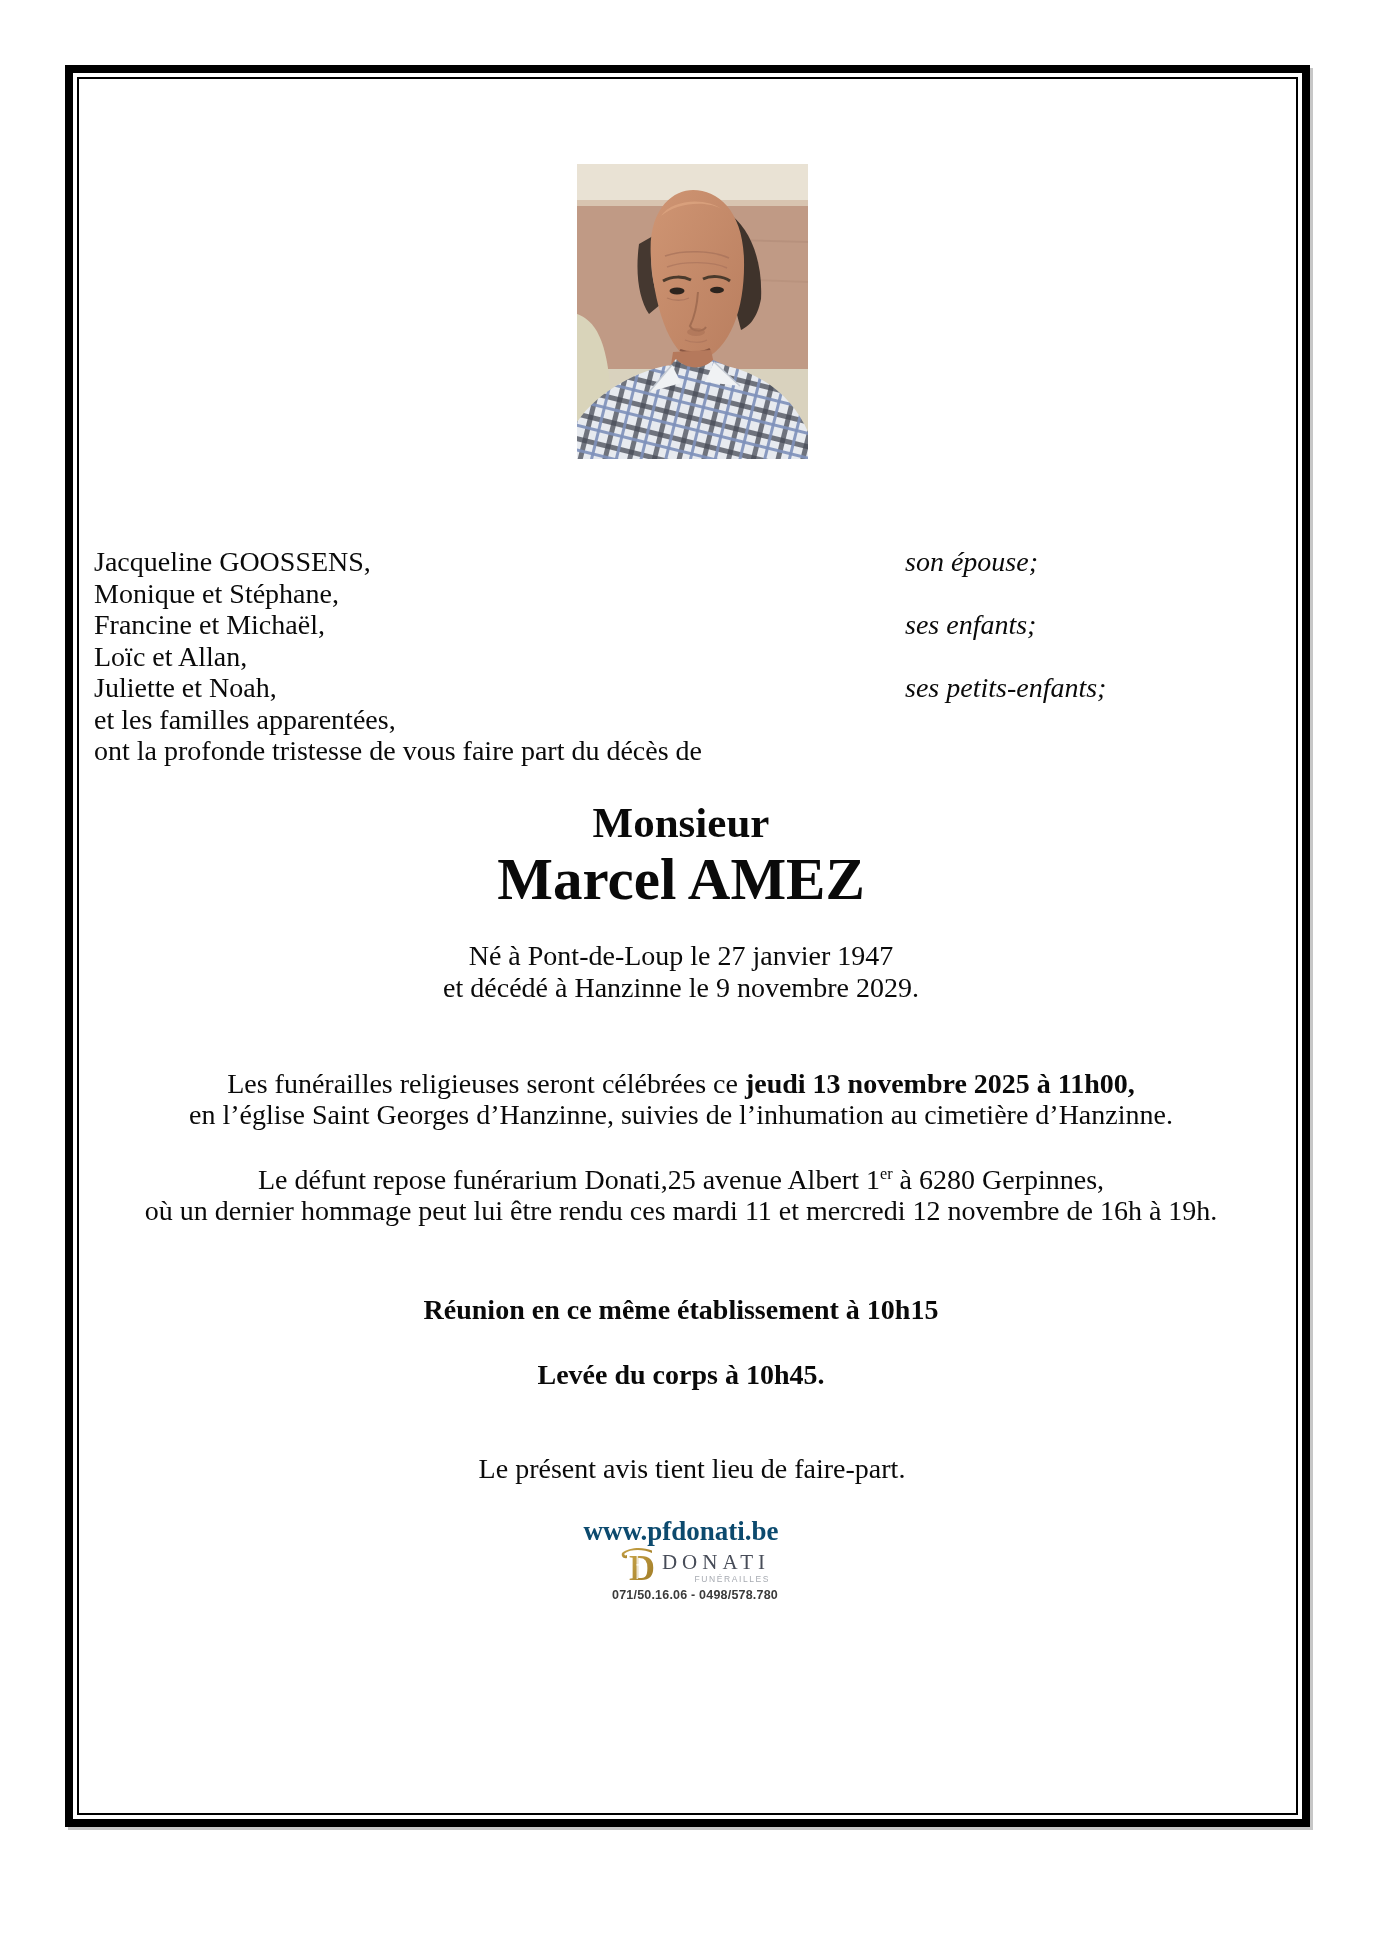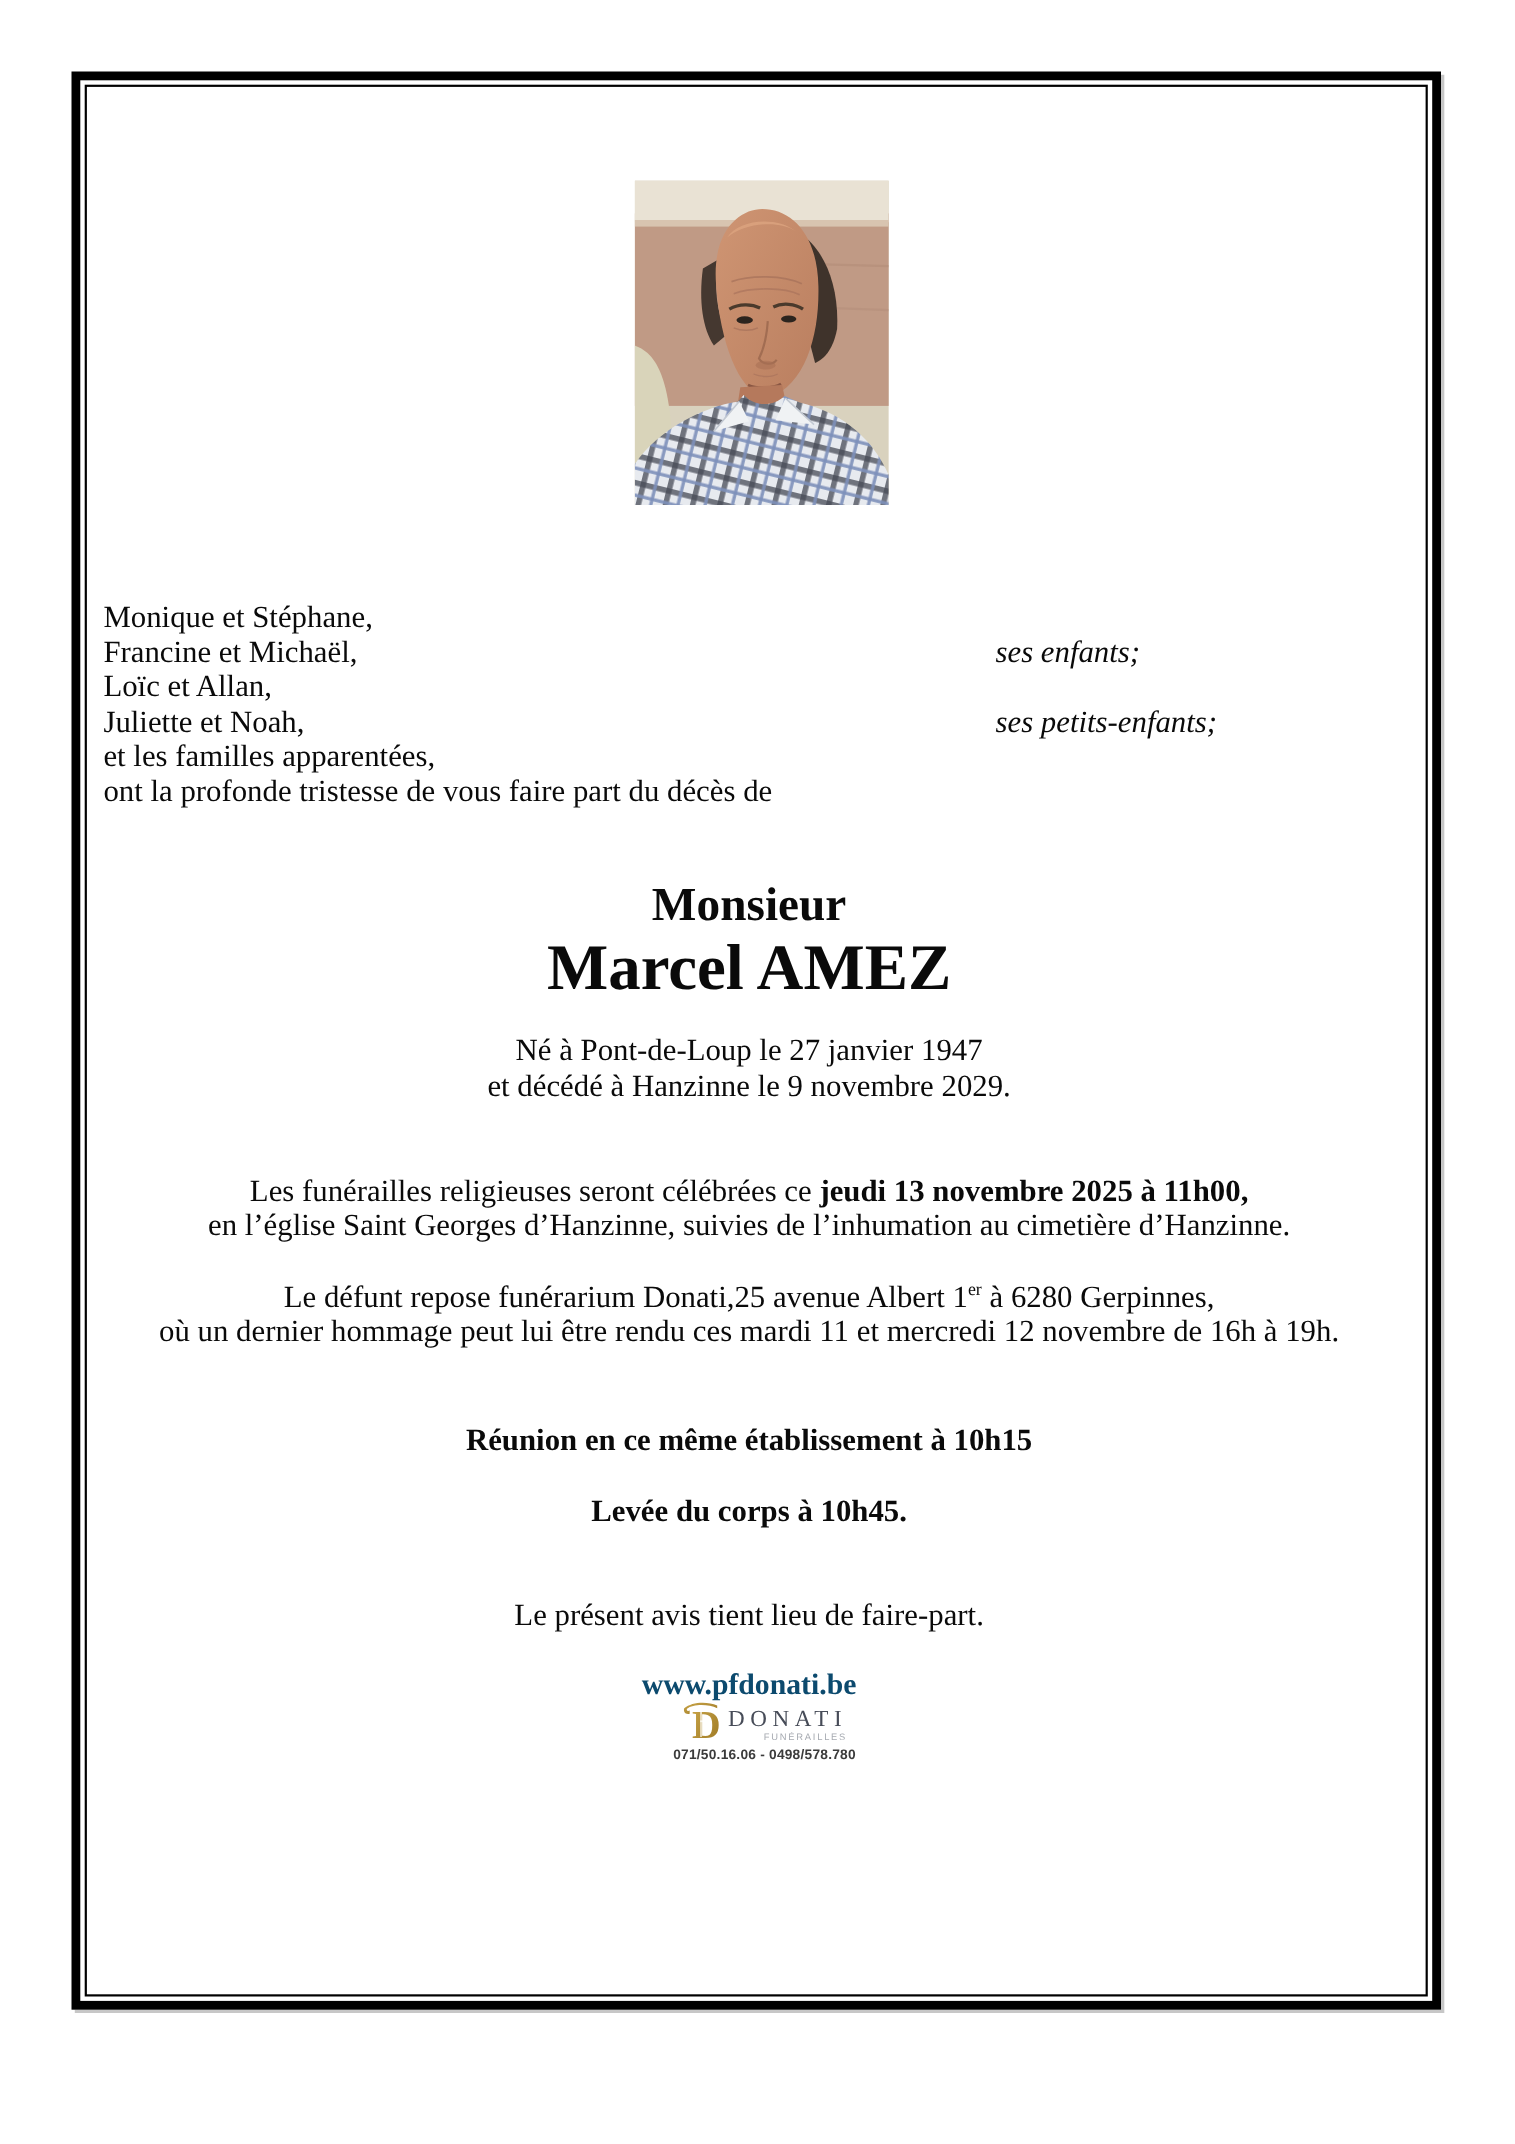--- a/index.html
+++ b/index.html
@@ -33,21 +33,21 @@
   }
   
   .cwrap{position:absolute;left:80px;width:1202px;text-align:center;}
   .salutation{top:800px;font-size:43px;font-weight:bold;line-height:46px;}
   .deceased-name{top:848px;font-size:59px;font-weight:bold;line-height:62px;}
   .birthdeath{top:940px;font-size:28px;line-height:32px;}
   .ceremony{top:1068px;font-size:28px;line-height:31px;}
   .repose{top:1164px;font-size:28px;line-height:31px;}
   .meeting{top:1294px;font-size:28px;font-weight:bold;}
   .levee{top:1359px;font-size:28px;font-weight:bold;}
-  .notice{top:1453px;font-size:28px;}
+  .notice{top:1453px;font-size:28px;padding-left:11px;}
   .website{top:1516px;font-size:27px;font-weight:bold;color:#0c4a6e;}
   sup{font-size:.58em;line-height:0;}
   
   .logo{
     position:absolute;left:80px;top:1546px;width:1230px;
     display:flex;flex-direction:column;align-items:center;
   }
   .logo-row{display:flex;align-items:flex-start;}
   .logo-text{display:flex;flex-direction:column;align-items:flex-end;margin-top:5px;}
   .brand{
@@ -120,20 +120,24 @@
 
     <path d="M0,295 L0,258 C22,226 62,206 94,201 L99,195 C110,206 126,206 136,196 L150,202 C192,212 218,238 231,268 L231,295 Z" fill="url(#plaid)"></path>
 
     <path d="M95,201 L72,228 L104,219 Z" fill="#f0f2f4"></path>
     <path d="M137,198 L163,222 L128,218 Z" fill="#f0f2f4"></path>
     <path d="M95,201 L72,228 M137,198 L163,222" stroke="#c3c9d2" stroke-width="1.5" fill="none"></path>
   </svg>
 </div>
 
 <div class="family">
+  <div class="family-row">
+    <span>Jacqueline GOOSSENS,</span>
+    <span class="relation">son épouse;</span>
+  </div>
   <div class="family-row">
     <span>Monique et Stéphane,</span>
     <span class="relation"></span>
   </div>
   <div class="family-row">
     <span>Francine et Michaël,</span>
     <span class="relation">ses enfants;</span>
   </div>
   <div class="family-row">
     <span>Loïc et Allan,</span>

